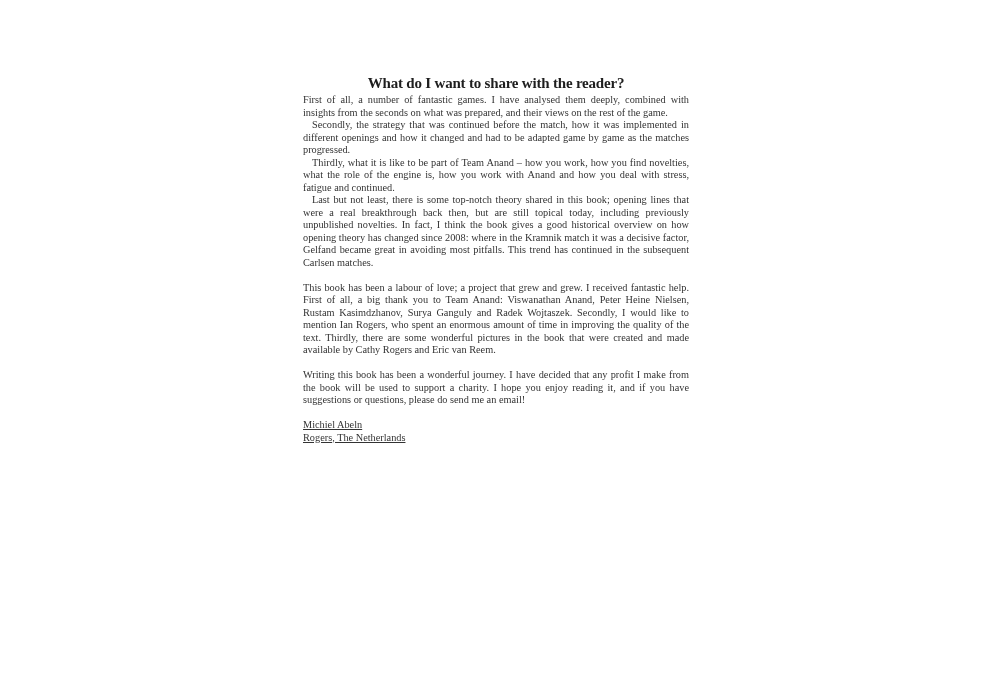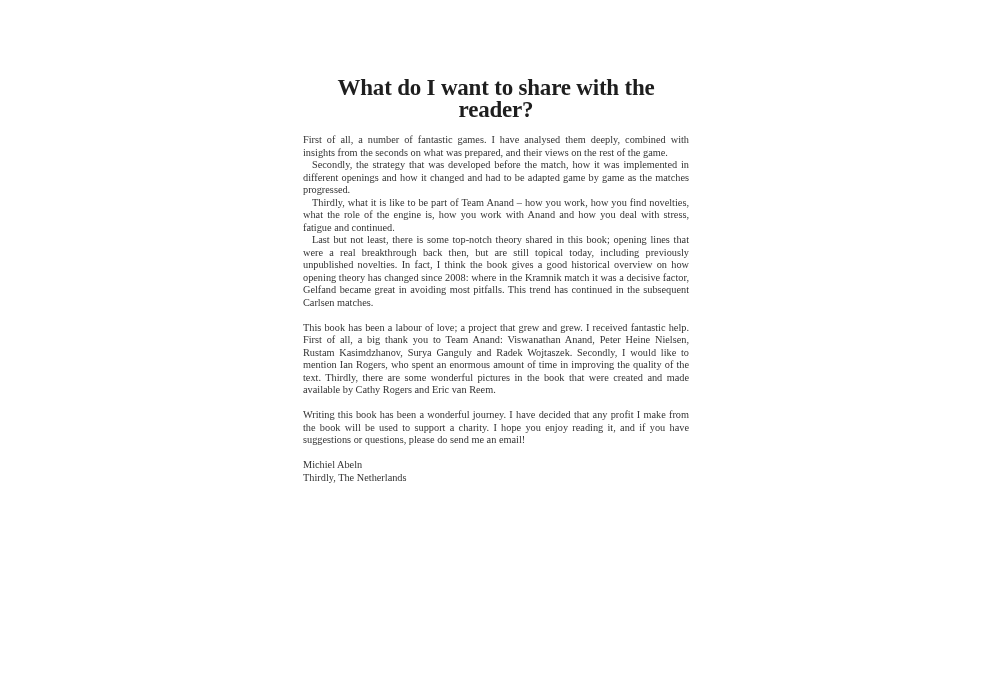--- a/index.html
+++ b/index.html
@@ -23,72 +23,72 @@
       height: 675px;
       background: #ffffff;
     }
     .title {
       position: absolute;
       left: 303px;
       width: 386px;
       top: 62px;
       text-align: center;
       font-weight: bold;
-      font-size: 23px;
+      font-size: 15px;
       line-height: 22px;
       color: #1e1e1e;
       letter-spacing: -0.2px;
     }
     .body-text {
       position: absolute;
       left: 303px;
       top: 94px;
       width: 386px;
       font-size: 10.3px;
       line-height: 12.5px;
       color: #333333;
-      margin-top: 40px;
     }
     .para {
       margin: 0;
       text-align: justify;
       text-align-last: left;
     }
     .indent {
       text-indent: 9px;
     }
     .gap {
       height: 12.5px;
     }
     .sig-line {
       margin: 0;
       text-align: left;
+      text-decoration: underline;
     }
   </style>
 </head>
 <body>
 
 <div class="page">
   <h1 class="title">What do I want to share with the reader?</h1>
 
   <div class="body-text">
     <p class="para">First of all, a number of fantastic games. I have analysed them deeply, combined with insights from the seconds on what was prepared, and their views on the rest of the game.</p>
-    <p class="para indent">Secondly, the strategy that was developed before the match, how it was implemented in different openings and how it changed and had to be adapted game by game as the matches progressed.</p>
+    <p class="para indent">Secondly, the strategy that was continued before the match, how it was implemented in different openings and how it changed and had to be adapted game by game as the matches progressed.</p>
     <p class="para indent">Thirdly, what it is like to be part of Team Anand – how you work, how you find novelties, what the role of the engine is, how you work with Anand and how you deal with stress, fatigue and continued.</p>
     <p class="para indent">Last but not least, there is some top-notch theory shared in this book; opening lines that were a real breakthrough back then, but are still topical today, including previously unpublished novelties. In fact, I think the book gives a good historical overview on how opening theory has changed since 2008: where in the Kramnik match it was a decisive factor, Gelfand became great in avoiding most pitfalls. This trend has continued in the subsequent Carlsen matches.</p>
 
     <div class="gap"></div>
 
     <p class="para">This book has been a labour of love; a project that grew and grew. I received fantastic help. First of all, a big thank you to Team Anand: Viswanathan Anand, Peter Heine Nielsen, Rustam Kasimdzhanov, Surya Ganguly and Radek Wojtaszek. Secondly, I would like to mention Ian Rogers, who spent an enormous amount of time in improving the quality of the text. Thirdly, there are some wonderful pictures in the book that were created and made available by Cathy Rogers and Eric van Reem.</p>
 
     <div class="gap"></div>
 
     <p class="para">Writing this book has been a wonderful journey. I have decided that any profit I make from the book will be used to support a charity. I hope you enjoy reading it, and if you have suggestions or questions, please do send me an email!</p>
 
     <div class="gap"></div>
 
     <p class="sig-line">Michiel Abeln</p>
-    <p class="sig-line">Thirdly, The Netherlands</p>
+    <p class="sig-line">Rogers, The Netherlands</p>
 
     <div class="gap"></div>
 
   </div>
 </div>
 
 </body></html>

